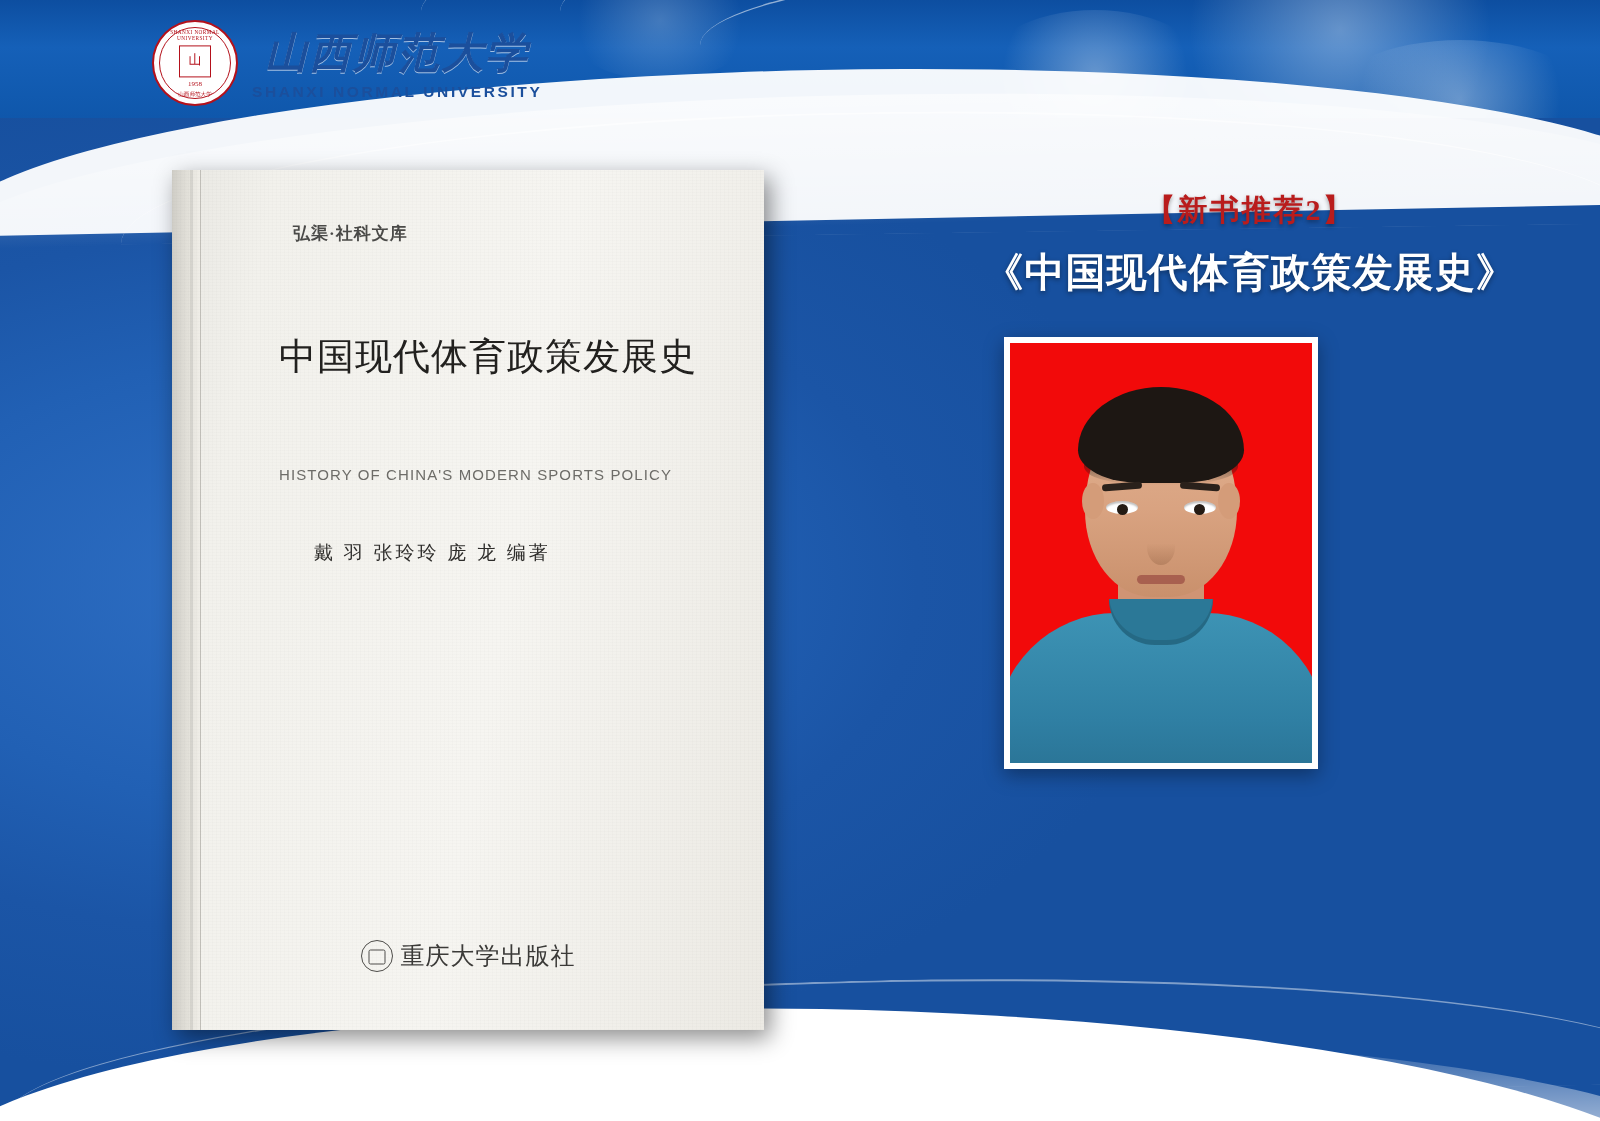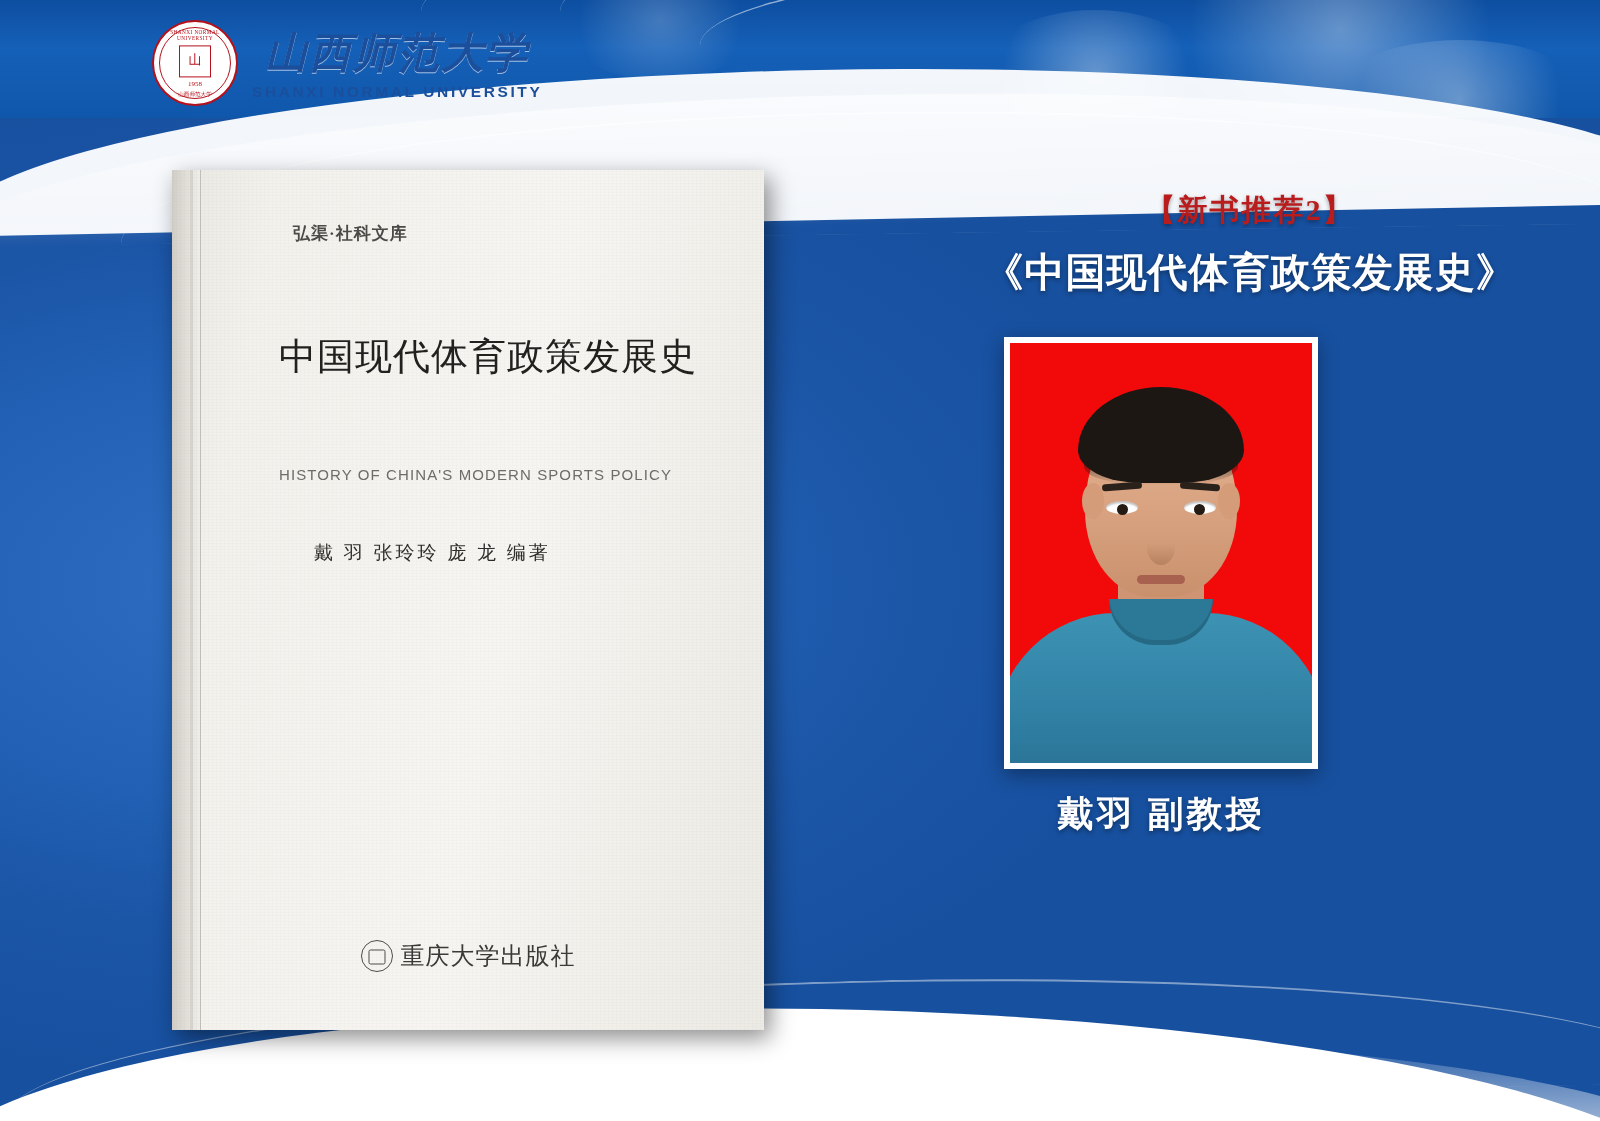--- a/index.html
+++ b/index.html
@@ -596,15 +596,14 @@
       <div class="p-brow-r"></div>
       <div class="p-eye-l"></div>
       <div class="p-eye-r"></div>
       <div class="p-pupil-l"></div>
       <div class="p-pupil-r"></div>
       <div class="p-nose"></div>
       <div class="p-mouth"></div>
     </div>
   </div>
 
-  <div class="person-name">戴羽  副教授</div>
 
 </div>
 
 </body></html>

